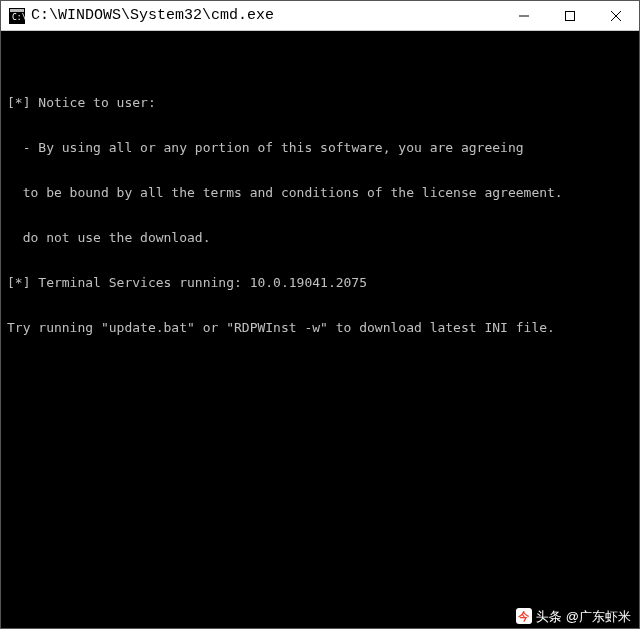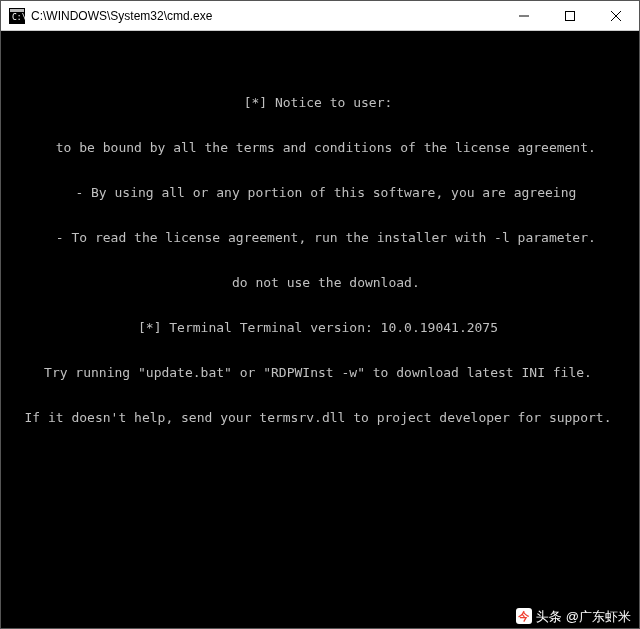--- a/index.html
+++ b/index.html
@@ -1,25 +1,25 @@
 <!DOCTYPE html>
 <html><head>
 <meta charset="utf-8">
 <style>
   * { margin: 0; padding: 0; box-sizing: border-box; }
   html, body { width: 640px; height: 629px; overflow: hidden; font-family: "Segoe UI", sans-serif; background: #000; }
   .window { width: 640px; height: 629px; display: flex; flex-direction: column; border: 1px solid #555; background: #000; }
   .titlebar { height: 30px; background: #fff; display: flex; align-items: center; color: #000; border-bottom: 1px solid #ccc; }
   .titlebar-icon { width: 16px; height: 16px; margin: 0 6px 0 8px; display: inline-flex; align-items: center; justify-content: center; }
   .titlebar-icon svg { width: 16px; height: 16px; }
-  .titlebar-title { flex: 1; font-size: 12px; white-space: nowrap; overflow: hidden; }
+  .titlebar-title { flex: 1; font-size: 15px; white-space: nowrap; overflow: hidden; font-family: Liberation Mono, monospace; }
   .winbtns { display: flex; height: 100%; }
   .winbtn { width: 46px; height: 100%; display: flex; align-items: center; justify-content: center; cursor: default; }
   .winbtn svg { width: 10px; height: 10px; stroke: #000; stroke-width: 1; fill: none; }
-  .terminal { flex: 1; background: #000; color: #c0c0c0; font-family: "NSimSun","SimSun","Consolas",monospace; font-size: 13px; line-height: 15px; padding: 4px 10px 4px 6px; white-space: pre; overflow: hidden; position: relative; text-align: center; }
+  .terminal { flex: 1; background: #000; color: #c0c0c0; font-family: "NSimSun","SimSun","Consolas",monospace; font-size: 13px; line-height: 15px; padding: 4px 10px 4px 6px; white-space: pre; overflow: hidden; position: relative; }
   .terminal .line { white-space: pre-wrap; word-break: break-all; }
   .watermark { position: absolute; right: 8px; bottom: 4px; color: #fff; font-family: sans-serif; font-size: 13px; display: flex; align-items: center; gap: 4px; }
   .watermark .wm-icon { width: 16px; height: 16px; background: #fff; border-radius: 3px; display: inline-flex; align-items: center; justify-content: center; color: #f04030; font-size: 11px; font-weight: bold; }
 </style>
 </head>
 <body>
 
 <div class="window">
   <div class="titlebar">
     <span class="titlebar-icon">
@@ -45,27 +45,25 @@
         <svg viewBox="0 0 10 10">
             <line x1="0" y1="0" x2="10" y2="10"></line>
             <line x1="10" y1="0" x2="0" y2="10"></line>
           </svg>
       </div>
     </div>
   </div>
   <div class="terminal">
     <div class="line"></div>
     <div class="line">[*] Notice to user:</div>
+    <div class="line">  - By using all or any portion of this software, you are agreeing</div>
     <div class="line">  to be bound by all the terms and conditions of the license agreement.</div>
-    <div class="line">  - By using all or any portion of this software, you are agreeing</div>
-    <div class="line">  - To read the license agreement, run the installer with -l parameter.</div>
     <div class="line">  do not use the download.</div>
-    <div class="line">[*] Terminal Terminal version: 10.0.19041.2075</div>
+    <div class="line">[*] Terminal Services running: 10.0.19041.2075</div>
     <div class="line">Try running "update.bat" or "RDPWInst -w" to download latest INI file.</div>
-    <div class="line">If it doesn't help, send your termsrv.dll to project developer for support.</div>
     
     
     
     
     
     
     
     
     
     

